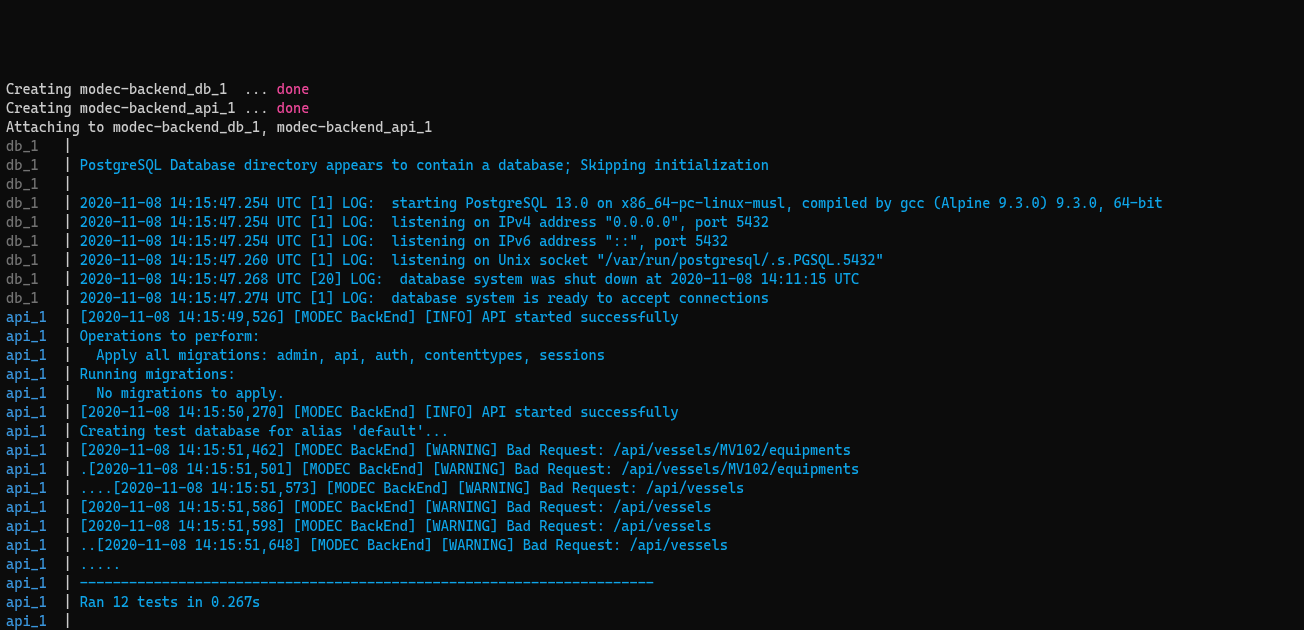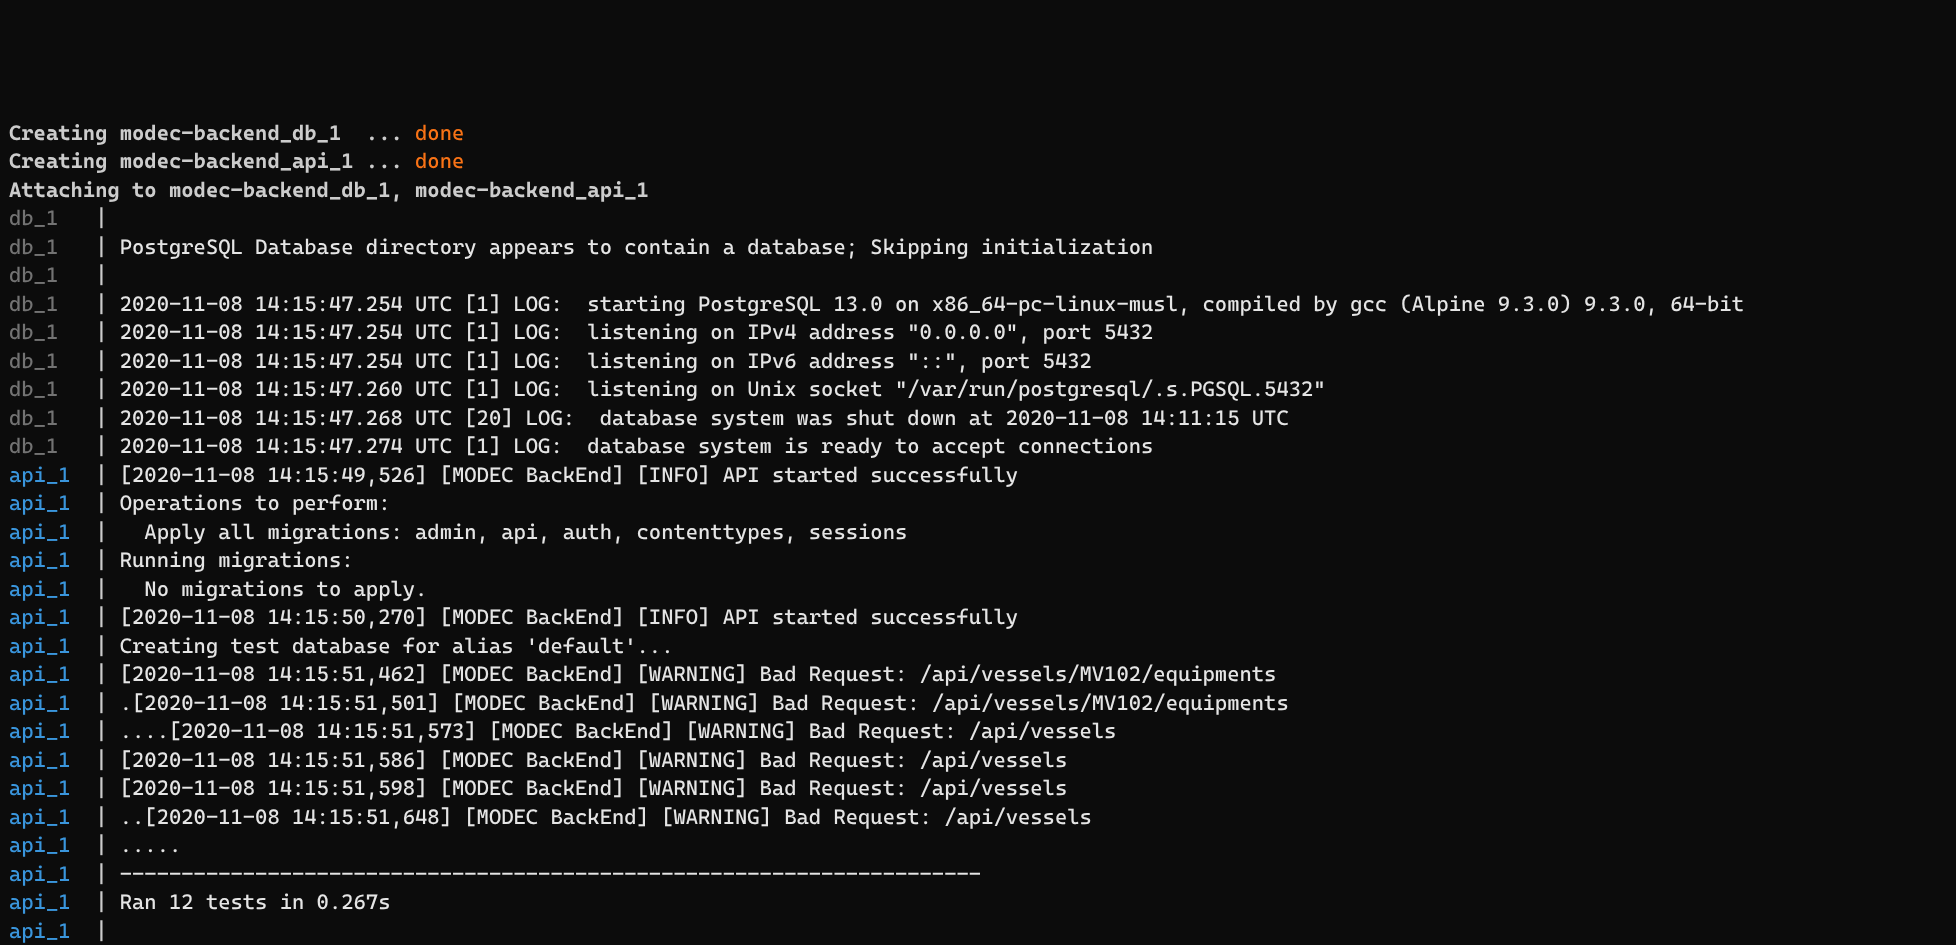--- a/index.html
+++ b/index.html
@@ -9,26 +9,26 @@
       font-size: 14px;
       line-height: 19px;
       color: #cccccc;
       width: 1304px;
       height: 630px;
       padding: 4px 6px;
       white-space: pre;
       overflow: hidden;
     }
     .line { display: block; }
-    .white { color: #cccccc; font-weight: bold; }
-    .green { color: #f97316; }
+    .white { color: #cccccc; }
+    .green { color: #ec4899; }
     .yellow { color: #737373; }
     .cyan  { color: #3a96dd; text-align: right; }
     .pipe  { color: #cccccc; }
-    .msg   { color: #e5e5e5; }
+    .msg   { color: #0ea5e9; }
   </style>
 </head>
 <body>
 
 
 
 <div id="terminal"><div class="line"><span class="white">Creating modec-backend_db_1  ... </span><span class="green">done</span></div><div class="line"><span class="white">Creating modec-backend_api_1 ... </span><span class="green">done</span></div><div class="line"><span class="white">Attaching to modec-backend_db_1, modec-backend_api_1</span></div><div class="line"><span class="yellow">db_1   </span><span class="pipe">| </span><span class="msg"></span></div><div class="line"><span class="yellow">db_1   </span><span class="pipe">| </span><span class="msg">PostgreSQL Database directory appears to contain a database; Skipping initialization</span></div><div class="line"><span class="yellow">db_1   </span><span class="pipe">| </span><span class="msg"></span></div><div class="line"><span class="yellow">db_1   </span><span class="pipe">| </span><span class="msg">2020-11-08 14:15:47.254 UTC [1] LOG:  starting PostgreSQL 13.0 on x86_64-pc-linux-musl, compiled by gcc (Alpine 9.3.0) 9.3.0, 64-bit</span></div><div class="line"><span class="yellow">db_1   </span><span class="pipe">| </span><span class="msg">2020-11-08 14:15:47.254 UTC [1] LOG:  listening on IPv4 address "0.0.0.0", port 5432</span></div><div class="line"><span class="yellow">db_1   </span><span class="pipe">| </span><span class="msg">2020-11-08 14:15:47.254 UTC [1] LOG:  listening on IPv6 address "::", port 5432</span></div><div class="line"><span class="yellow">db_1   </span><span class="pipe">| </span><span class="msg">2020-11-08 14:15:47.260 UTC [1] LOG:  listening on Unix socket "/var/run/postgresql/.s.PGSQL.5432"</span></div><div class="line"><span class="yellow">db_1   </span><span class="pipe">| </span><span class="msg">2020-11-08 14:15:47.268 UTC [20] LOG:  database system was shut down at 2020-11-08 14:11:15 UTC</span></div><div class="line"><span class="yellow">db_1   </span><span class="pipe">| </span><span class="msg">2020-11-08 14:15:47.274 UTC [1] LOG:  database system is ready to accept connections</span></div><div class="line"><span class="cyan">api_1  </span><span class="pipe">| </span><span class="msg">[2020-11-08 14:15:49,526] [MODEC BackEnd] [INFO] API started successfully</span></div><div class="line"><span class="cyan">api_1  </span><span class="pipe">| </span><span class="msg">Operations to perform:</span></div><div class="line"><span class="cyan">api_1  </span><span class="pipe">| </span><span class="msg">  Apply all migrations: admin, api, auth, contenttypes, sessions</span></div><div class="line"><span class="cyan">api_1  </span><span class="pipe">| </span><span class="msg">Running migrations:</span></div><div class="line"><span class="cyan">api_1  </span><span class="pipe">| </span><span class="msg">  No migrations to apply.</span></div><div class="line"><span class="cyan">api_1  </span><span class="pipe">| </span><span class="msg">[2020-11-08 14:15:50,270] [MODEC BackEnd] [INFO] API started successfully</span></div><div class="line"><span class="cyan">api_1  </span><span class="pipe">| </span><span class="msg">Creating test database for alias 'default'...</span></div><div class="line"><span class="cyan">api_1  </span><span class="pipe">| </span><span class="msg">[2020-11-08 14:15:51,462] [MODEC BackEnd] [WARNING] Bad Request: /api/vessels/MV102/equipments</span></div><div class="line"><span class="cyan">api_1  </span><span class="pipe">| </span><span class="msg">.[2020-11-08 14:15:51,501] [MODEC BackEnd] [WARNING] Bad Request: /api/vessels/MV102/equipments</span></div><div class="line"><span class="cyan">api_1  </span><span class="pipe">| </span><span class="msg">....[2020-11-08 14:15:51,573] [MODEC BackEnd] [WARNING] Bad Request: /api/vessels</span></div><div class="line"><span class="cyan">api_1  </span><span class="pipe">| </span><span class="msg">[2020-11-08 14:15:51,586] [MODEC BackEnd] [WARNING] Bad Request: /api/vessels</span></div><div class="line"><span class="cyan">api_1  </span><span class="pipe">| </span><span class="msg">[2020-11-08 14:15:51,598] [MODEC BackEnd] [WARNING] Bad Request: /api/vessels</span></div><div class="line"><span class="cyan">api_1  </span><span class="pipe">| </span><span class="msg">..[2020-11-08 14:15:51,648] [MODEC BackEnd] [WARNING] Bad Request: /api/vessels</span></div><div class="line"><span class="cyan">api_1  </span><span class="pipe">| </span><span class="msg">.....</span></div><div class="line"><span class="cyan">api_1  </span><span class="pipe">| </span><span class="msg">----------------------------------------------------------------------</span></div><div class="line"><span class="cyan">api_1  </span><span class="pipe">| </span><span class="msg">Ran 12 tests in 0.267s</span></div><div class="line"><span class="cyan">api_1  </span><span class="pipe">| </span><span class="msg"></span></div></div>
 
 
 

